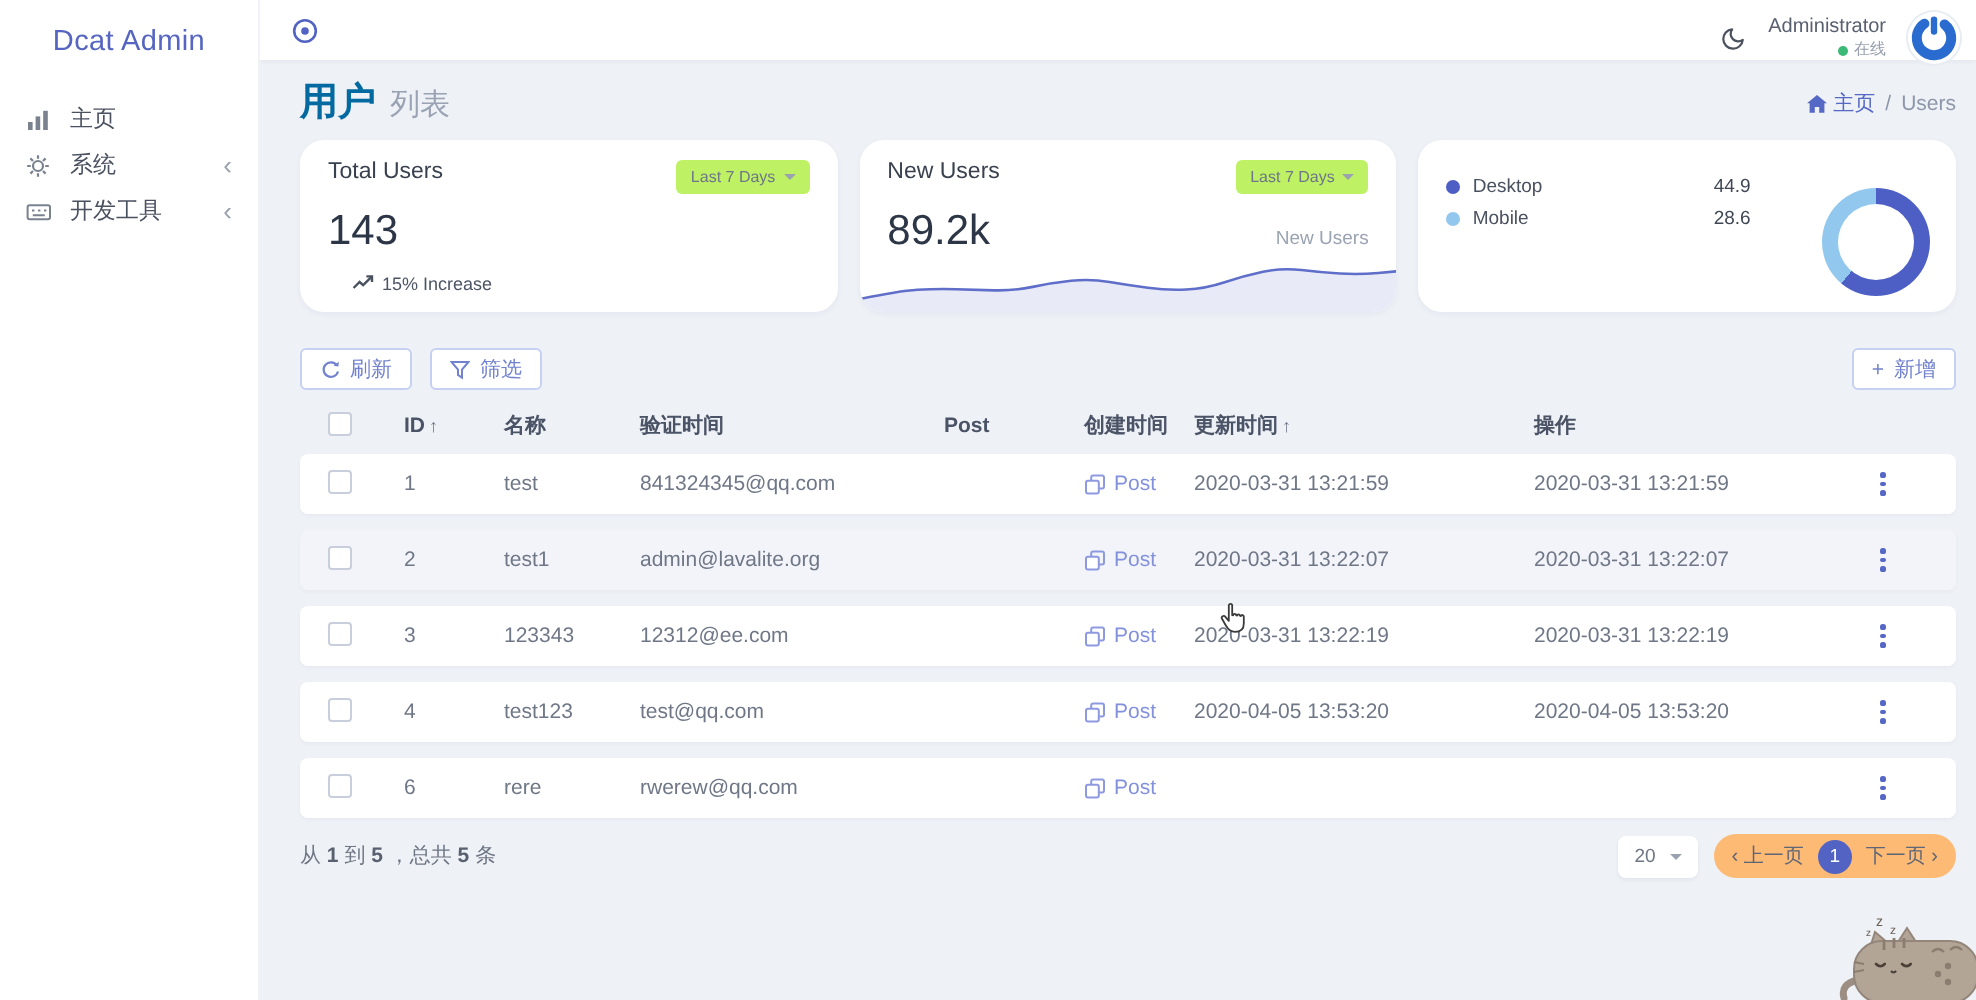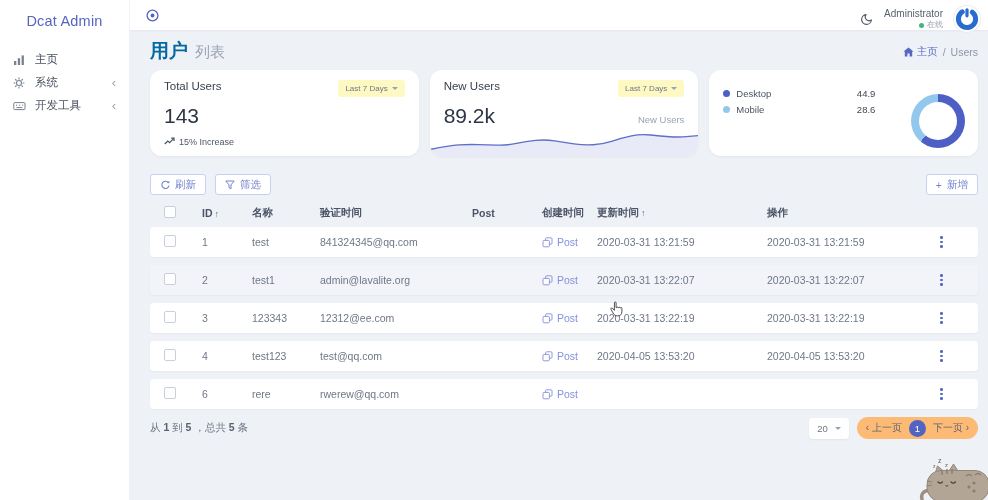--- a/index.html
+++ b/index.html
@@ -37,25 +37,25 @@
   .pg-sub { font-size: 15px; color: #9aa3b3; margin-left: 7px; }
   .breadcrumb { margin-left: auto; font-size: 10.5px; color: #8d97a9; display: flex; align-items: center; gap: 5px; }
   .bc-home { color: #5668c5; display: flex; align-items: center; gap: 3px; cursor: pointer; }
 
   
   .cards { display: flex; gap: 11px; margin-bottom: 18px; }
   .card { flex: 1; background: #fff; border-radius: 12px; height: 86px; padding: 10px 14px;
           box-shadow: 0 1px 3px rgba(40,50,90,.05); position: relative; overflow: hidden; }
   .card-top { display: flex; align-items: flex-start; }
   .card-title { font-size: 11.5px; color: #39414f; font-weight: 500; }
-  .range-pill { margin-left: auto; background: #fef9c3; border-radius: 3px; font-size: 8px; color: #6e7687;
+  .range-pill { margin-left: auto; background: #bef264; border-radius: 3px; font-size: 8px; color: #6e7687;
                 padding: 4px 7px; display: flex; align-items: center; gap: 4px; cursor: pointer; }
   .caret { width: 0; height: 0; border-left: 3px solid transparent; border-right: 3px solid transparent; border-top: 3.5px solid #9aa2b0; }
   .big-val { font-size: 21px; color: #2d3646; margin-top: 7px; font-weight: 500; }
-  .trend { position: absolute; left: 14px; bottom: 9px; font-size: 9px; color: #4d5565; font-weight: 500;
+  .trend { position: absolute; left: 26px; bottom: 9px; font-size: 9px; color: #4d5565; font-weight: 500;
            display: flex; gap: 4px; }
   .series-label { position: absolute; right: 14px; top: 44px; font-size: 9.5px; color: #9aa3b2; }
   .spark { position: absolute; left: 0; right: 0; bottom: 0; width: 100%; height: 36px; display: block; }
   .legend { margin-top: 8px; display: flex; flex-direction: column; gap: 5px; width: 152px; }
   .legend-row { display: flex; align-items: center; font-size: 9.5px; color: #4a5260; }
   .legend-dot { width: 7px; height: 7px; border-radius: 50%; margin-right: 6px; }
   .legend-val { margin-left: auto; color: #3f4754; }
   .donut { position: absolute; right: 13px; top: 24px; width: 54px; height: 54px; border-radius: 50%; }
   .donut::after { content: ""; position: absolute; inset: 8px; background: #fff; border-radius: 50%; }
 

